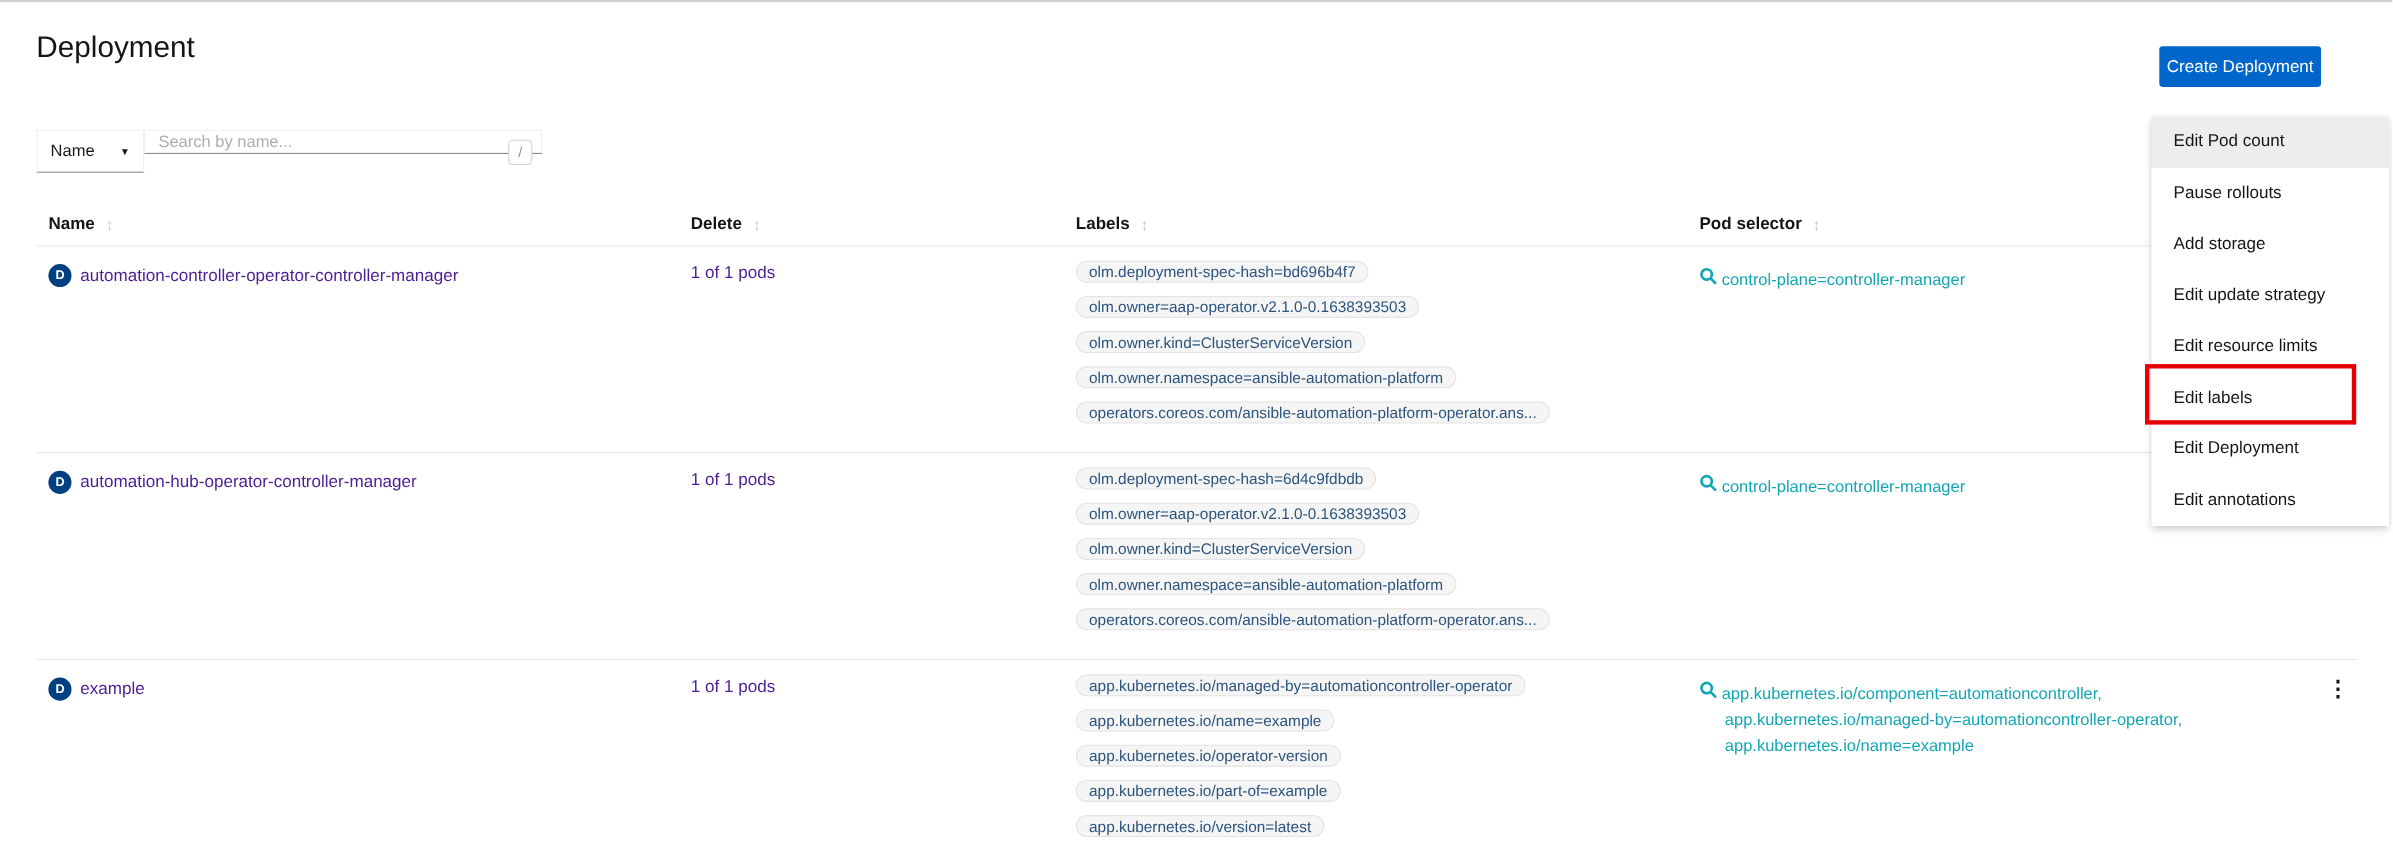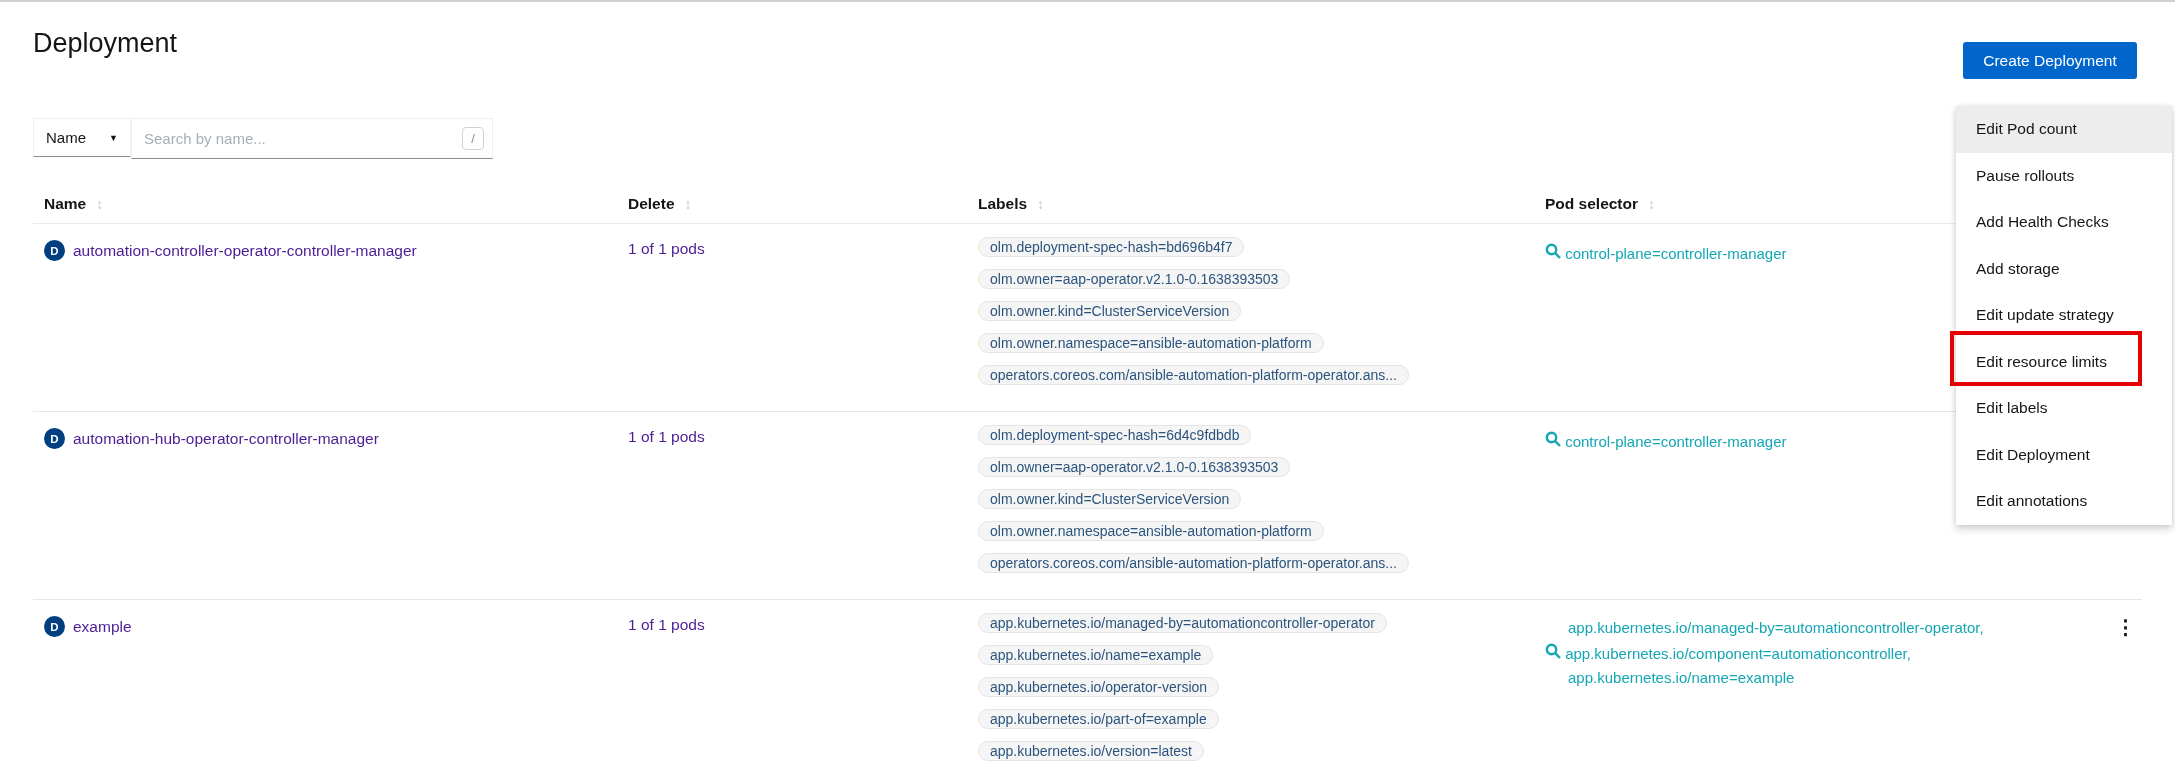--- a/index.html
+++ b/index.html
@@ -9,37 +9,37 @@
     position:relative; width:2175px; height:765px; background:#fff;
     overflow:hidden; border-top:2px solid #ccd1d6;
   }
 
   
   .page-title {
     position:absolute; left:33px; top:26px;
     font-size:27px; font-weight:500; color:#151515;
   }
   .create-btn {
-    position:absolute; left:1963px; top:40px; width:174px; height:37px;
+    position:absolute; left:1963px; top:40px; width:147px; height:37px;
     background:#0066cc; color:#fff; border:none; border-radius:3px;
     font-size:15.5px; font-family:inherit; cursor:pointer;
     display:flex; align-items:center; justify-content:center;
   }
 
   
   .toolbar { position:absolute; left:33px; top:116px; display:flex; }
   .filter-select {
     width:98px; height:39px; background:#fff;
     border:1px solid #f0f0f0; border-bottom:1px solid #8a8d90;
     display:flex; align-items:center; justify-content:space-between;
     padding:0 12px; font-size:15px; cursor:pointer;
   }
   .filter-select .caret { font-size:9px; color:#151515; }
   .search-wrap {
-    position:relative; width:362px; height:41px;
+    position:relative; width:362px; height:22px;
     border:1px solid #f0f0f0; border-bottom:1px solid #8a8d90; background:#fff;
   }
   .search-wrap input {
     width:100%; height:100%; border:none; outline:none; background:transparent;
     padding:0 40px 0 12px; font-size:15px; font-family:inherit; color:#151515;
   }
   .search-wrap input::placeholder { color:#a8aeb4; }
   .slash-badge {
     position:absolute; right:8px; top:8px; width:22px; height:23px;
     border:1px solid #d2d2d2; border-radius:4px; color:#8a8d90;
@@ -215,40 +215,39 @@
         <a class="lnk">1 of 1 pods</a>
       </div>
       <div class="cell labels-cell" style="padding-left:0;">
         <div class="chip-line"><span class="chip">app.kubernetes.io/managed-by=automationcontroller-operator</span></div>
         <div class="chip-line"><span class="chip">app.kubernetes.io/name=example</span></div>
         <div class="chip-line"><span class="chip">app.kubernetes.io/operator-version</span></div>
         <div class="chip-line"><span class="chip">app.kubernetes.io/part-of=example</span></div>
         <div class="chip-line"><span class="chip">app.kubernetes.io/version=latest</span></div>
       </div>
       <div class="cell selector-cell" style="padding-left:0;">
-        <span class="sel-line sel-indent">app.kubernetes.io/managed-by=automationcontroller-operator,</span>
         <span class="sel-line sel-first">
           <svg class="mag-ic" width="16" height="16" viewBox="0 0 16 16">
               <circle cx="6.5" cy="6.5" r="4.7" fill="none" stroke="#14a6b4" stroke-width="2.4"></circle>
               <line x1="10.2" y1="10.2" x2="15" y2="15" stroke="#14a6b4" stroke-width="2.4"></line>
             </svg>
           <span>app.kubernetes.io/component=automationcontroller,</span>
         </span>
+        <span class="sel-line sel-indent">app.kubernetes.io/managed-by=automationcontroller-operator,</span>
         <span class="sel-line sel-indent">app.kubernetes.io/name=example</span>
       </div>
       <div class="cell kebab-cell">
         <span class="kebab">⋮</span>
       </div>
     </div>
   </div>
 
   <div class="dropdown">
     <div class="menu-item hovered">Edit Pod count</div>
     <div class="menu-item">Pause rollouts</div>
-    <div class="menu-item">Add Health Checks</div>
     <div class="menu-item">Add storage</div>
     <div class="menu-item">Edit update strategy</div>
     <div class="menu-item">Edit resource limits</div>
     <div class="menu-item">Edit labels</div>
     <div class="menu-item">Edit Deployment</div>
     <div class="menu-item">Edit annotations</div>
   </div>
 
   <div class="highlight-box"></div>
 

